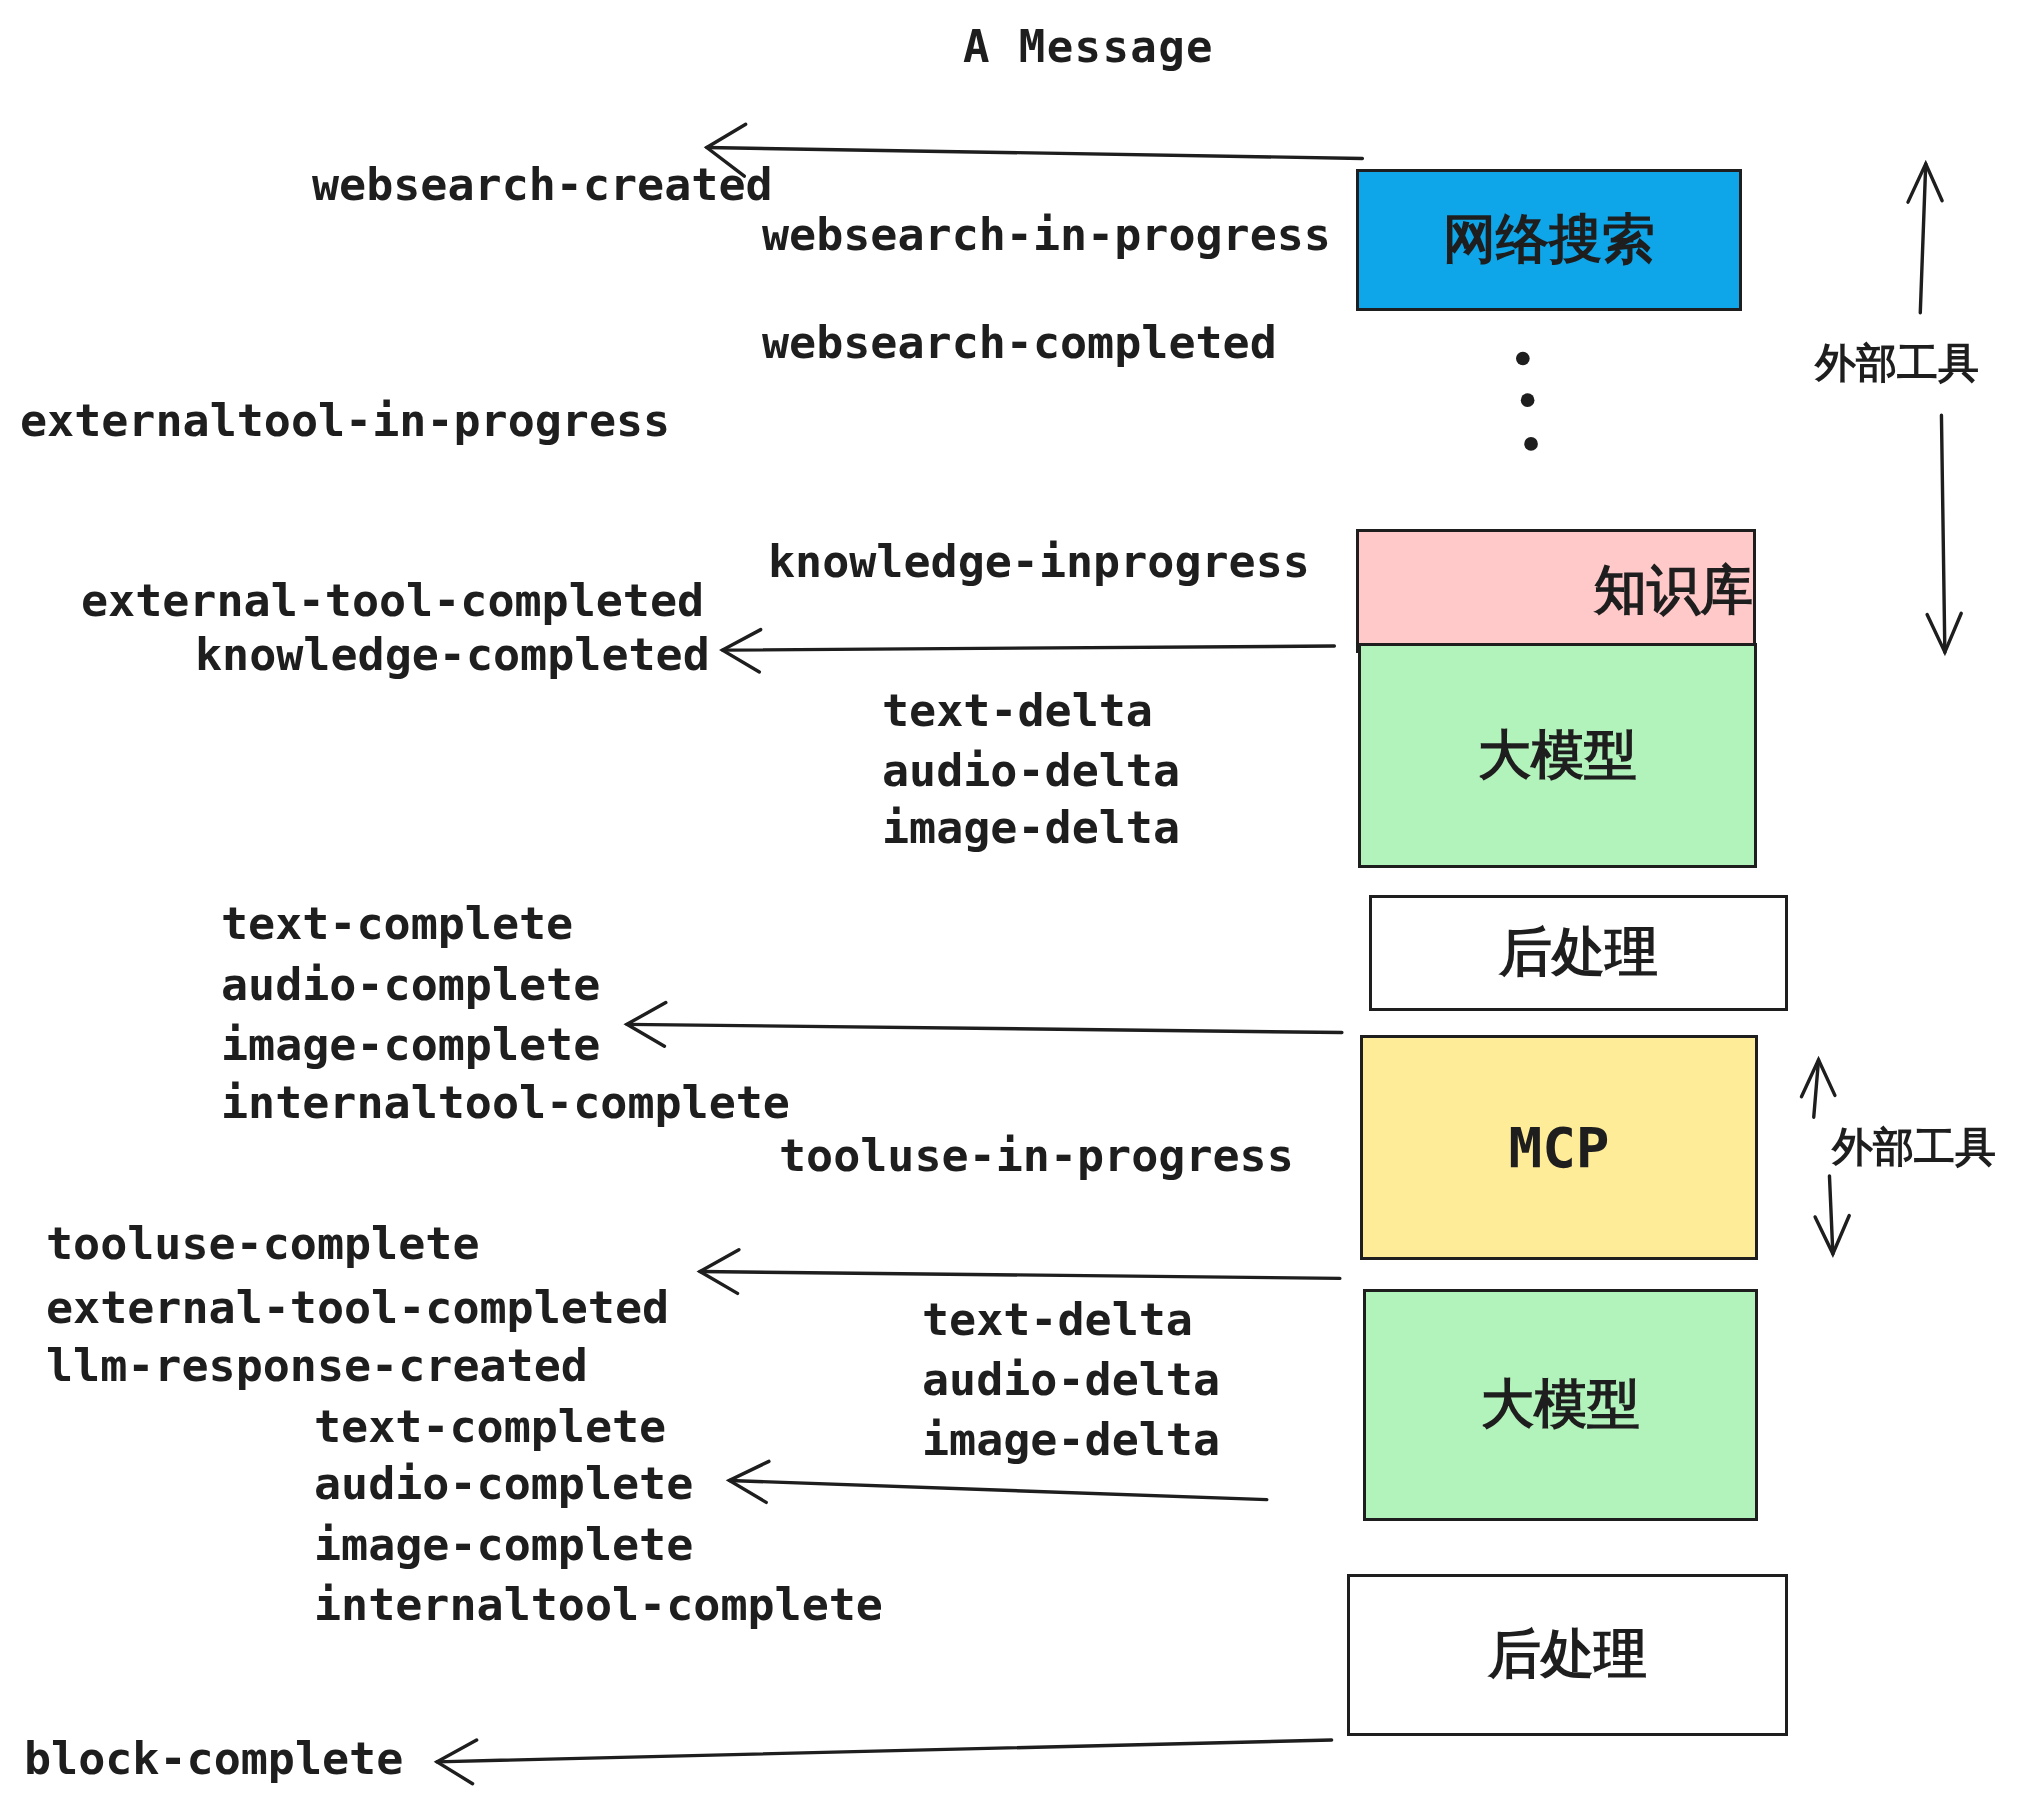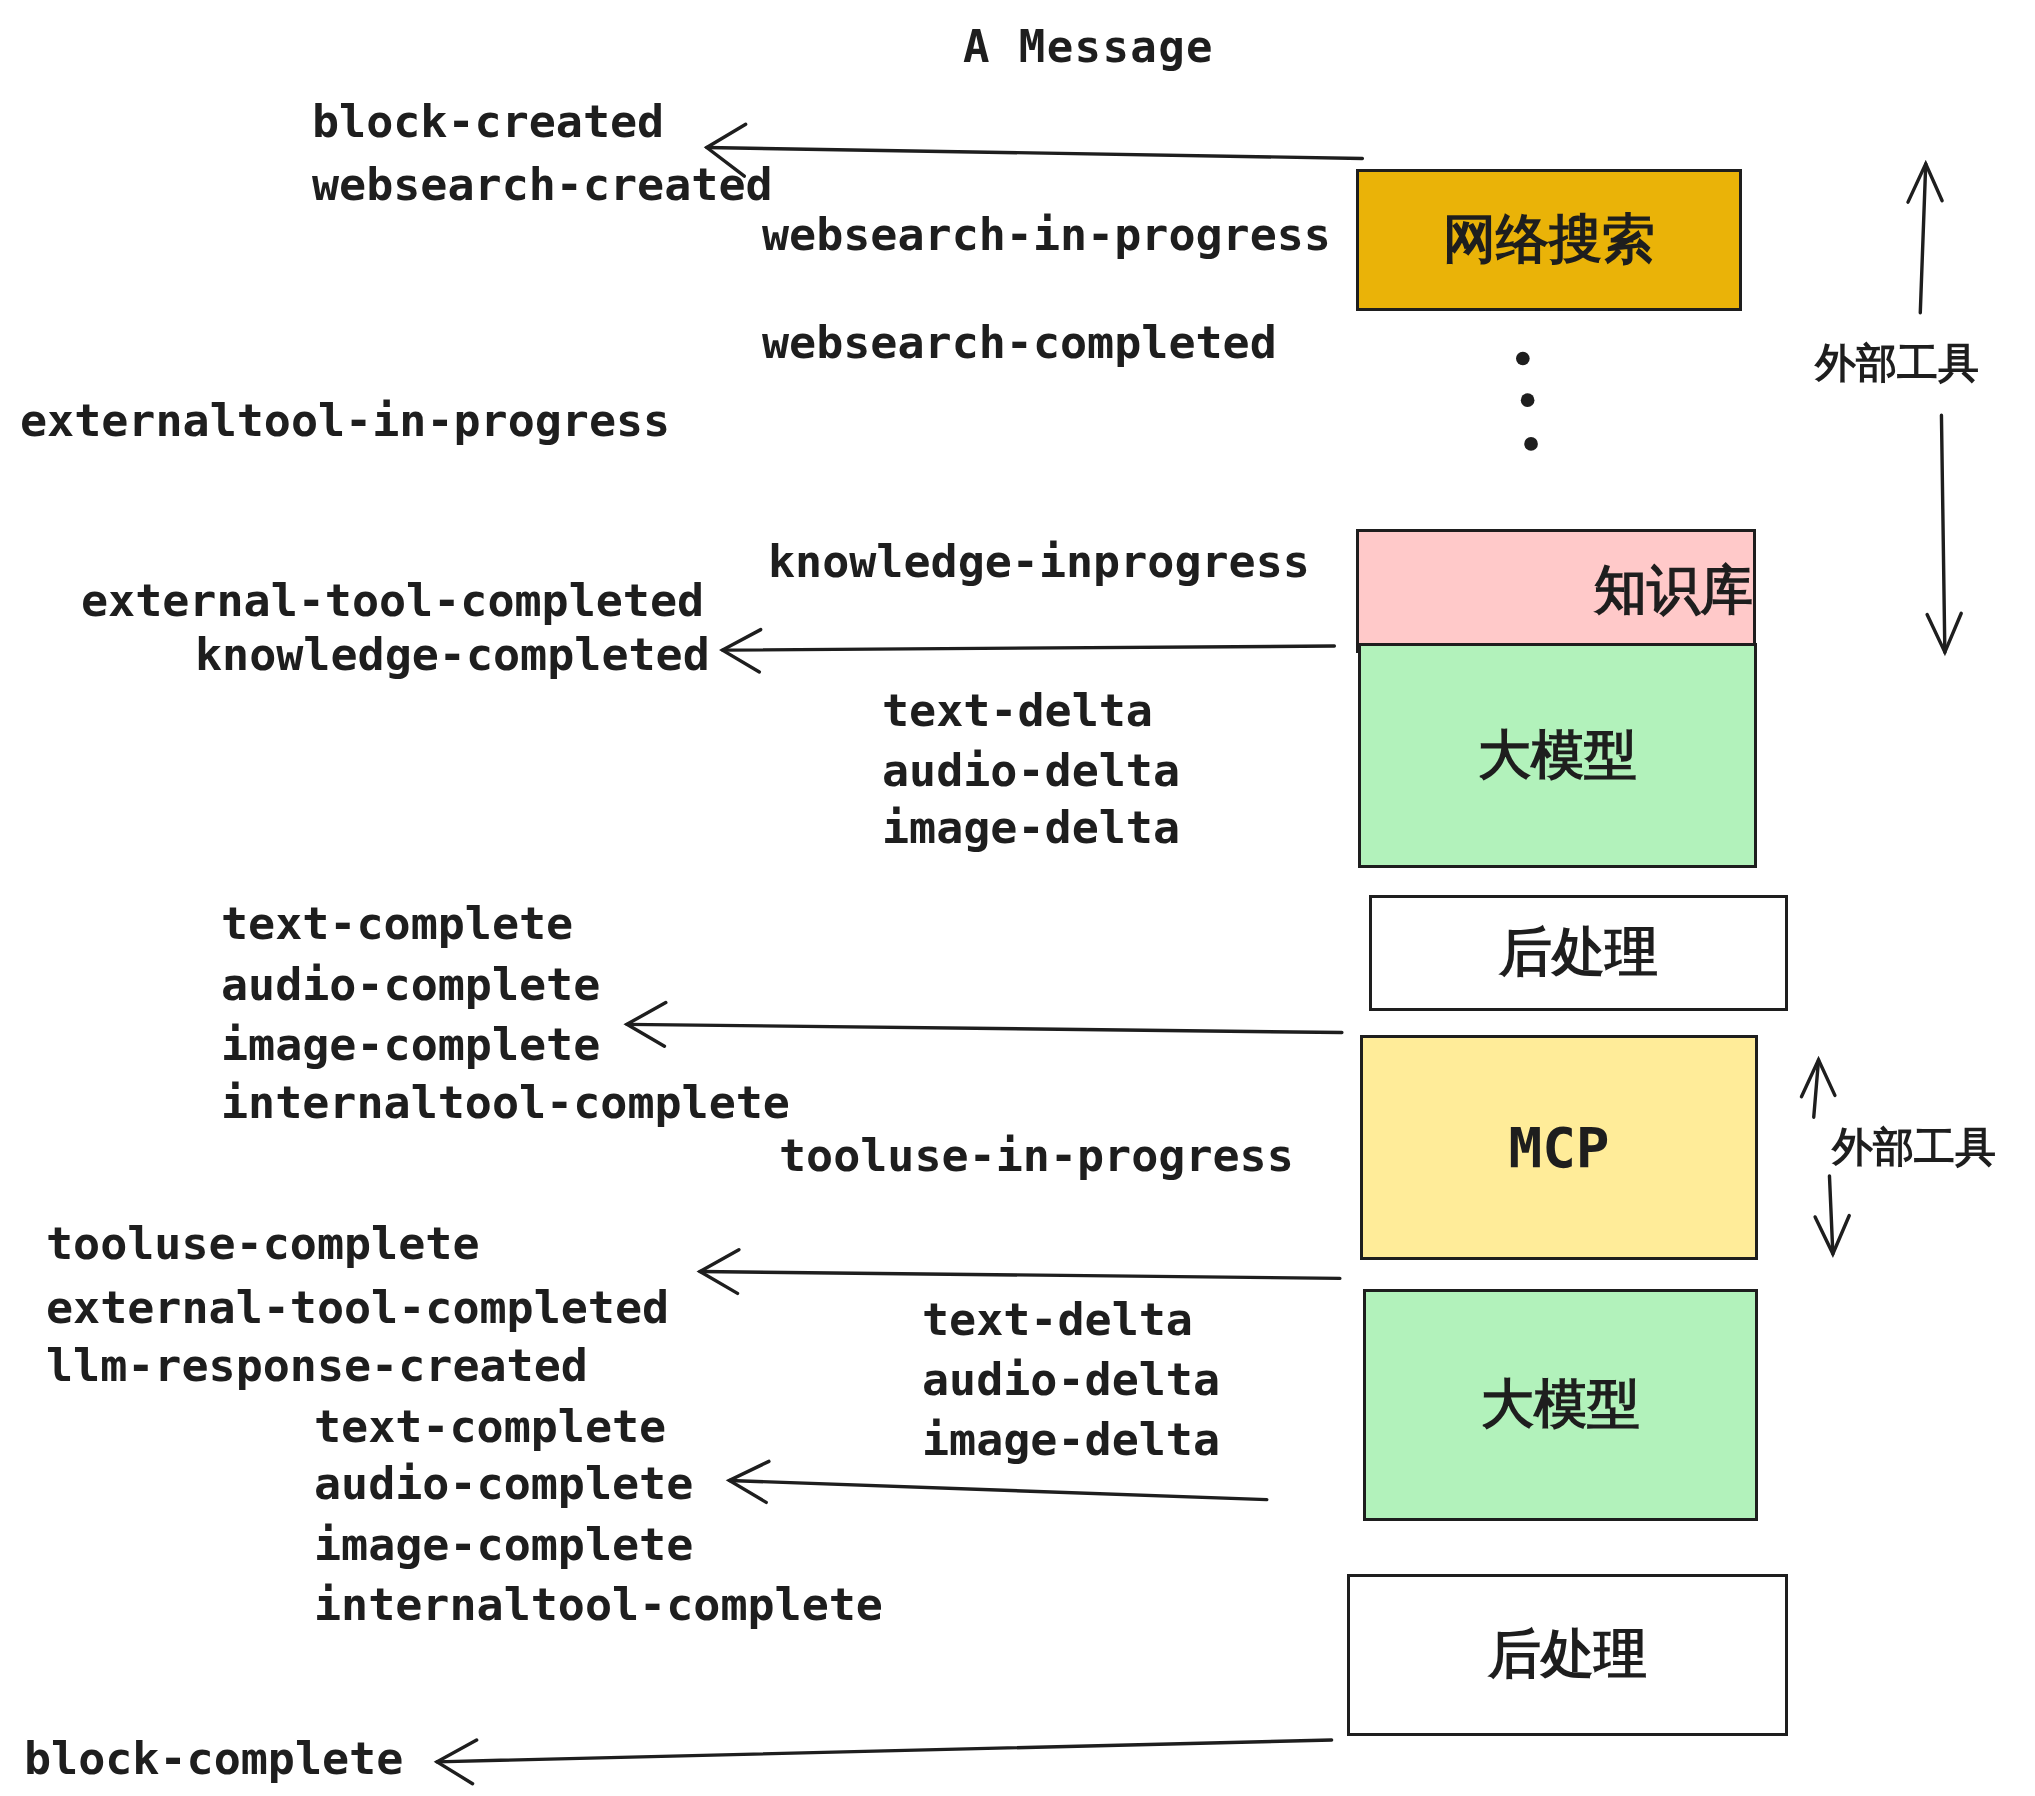--- a/index.html
+++ b/index.html
@@ -96,21 +96,21 @@
 
     <g>
       <circle cx="2230" cy="525" r="10"></circle>
       <circle cx="2237" cy="586" r="10"></circle>
       <circle cx="2242" cy="650" r="10"></circle>
     </g>
   </svg>
 
   <div class="title">A Message</div>
 
-  <div class="box box-websearch" style="background: #eab308;">
+  <div class="box box-websearch" style="background: #0ea5e9;">
     <span>网络搜索</span>
   </div>
   <div class="box box-knowledge" style="background: rgb(255, 201, 201);">
     <span>知识库</span>
   </div>
   <div class="box box-llm-1" style="background: rgb(178, 242, 187);">
     <span>大模型</span>
   </div>
   <div class="box box-post-1" style="background: rgb(255, 255, 255);">
     <span>后处理</span>
@@ -121,21 +121,20 @@
   <div class="box box-llm-2" style="background: rgb(178, 242, 187);">
     <span>大模型</span>
   </div>
   <div class="box box-post-2" style="background: rgb(255, 255, 255);">
     <span>后处理</span>
   </div>
 
   <div class="side-label" style="left:1815px;top:336px;">外部工具</div>
   <div class="side-label" style="left:1832px;top:1120px;">外部工具</div>
 
-  <div class="ev" style="left:312px;top:99px;">block-created</div>
   <div class="ev" style="left:312px;top:162px;">websearch-created</div>
   <div class="ev" style="left:762px;top:204px;margin-top:8px;">websearch-in-progress</div>
   <div class="ev" style="left:762px;top:288px;margin-top:32px;">websearch-completed</div>
   <div class="ev" style="left:20px;top:398px;">externaltool-in-progress</div>
   <div class="ev" style="left:768px;top:539px;">knowledge-inprogress</div>
   <div class="ev" style="left:81px;top:578px;">external-tool-completed</div>
   <div class="ev" style="left:195px;top:632px;">knowledge-completed</div>
   <div class="ev" style="left:882px;top:688px;">text-delta</div>
   <div class="ev" style="left:882px;top:748px;">audio-delta</div>
   <div class="ev" style="left:882px;top:805px;">image-delta</div>

